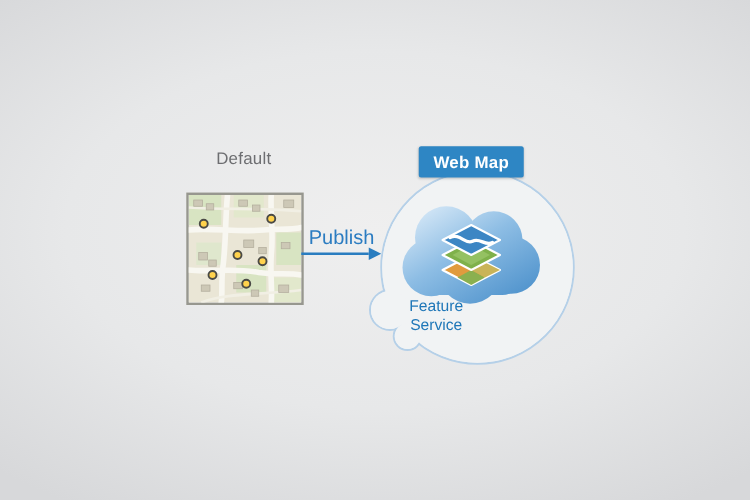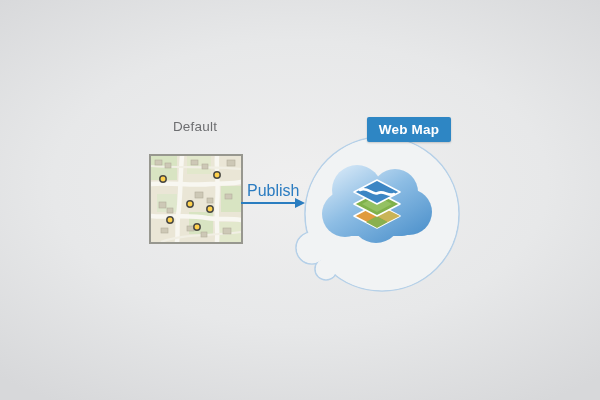--- a/index.html
+++ b/index.html
@@ -24,21 +24,20 @@
   }
   .arrow-svg{left:240px;top:196px;z-index:3;}
   .bubble-svg{left:292px;top:128px;z-index:1;}
   .cloud-wrap{left:308px;top:152px;z-index:2;}
   .badge{
     left:335px;top:117px;width:84px;height:25px;z-index:4;
     background:#2e86c4;border-radius:2px;
     display:flex;align-items:center;justify-content:center;
     color:#ffffff;font-size:13.5px;font-weight:600;letter-spacing:.2px;
     box-shadow:0 1px 2px rgba(0,0,0,.18);
-    margin-left:32px;
   }
   .feature-service{
     left:316px;top:238px;width:66px;z-index:4;text-align:center;
     color:#1f77b8;font-size:12.5px;line-height:1.18;font-weight:500;
   }
 </style>
 </head>
 <body>
 
 <div class="stage">
@@ -151,14 +150,15 @@
         <polygon points="69,28 92,40 69,52 46,40" fill="#3c86c4"></polygon>
         <path d="M52 38 C 60 34 64 44 70 41 C 76 38 80 45 86 42" fill="none" stroke="#ffffff" stroke-width="2.6" stroke-linecap="round"></path>
       </g>
     </g>
   </svg>
 
   <div class="abs badge">
     <span>Web Map</span>
   </div>
 
+  <div class="abs feature-service">Feature Service</div>
 
 </div>
 
 </body></html>

